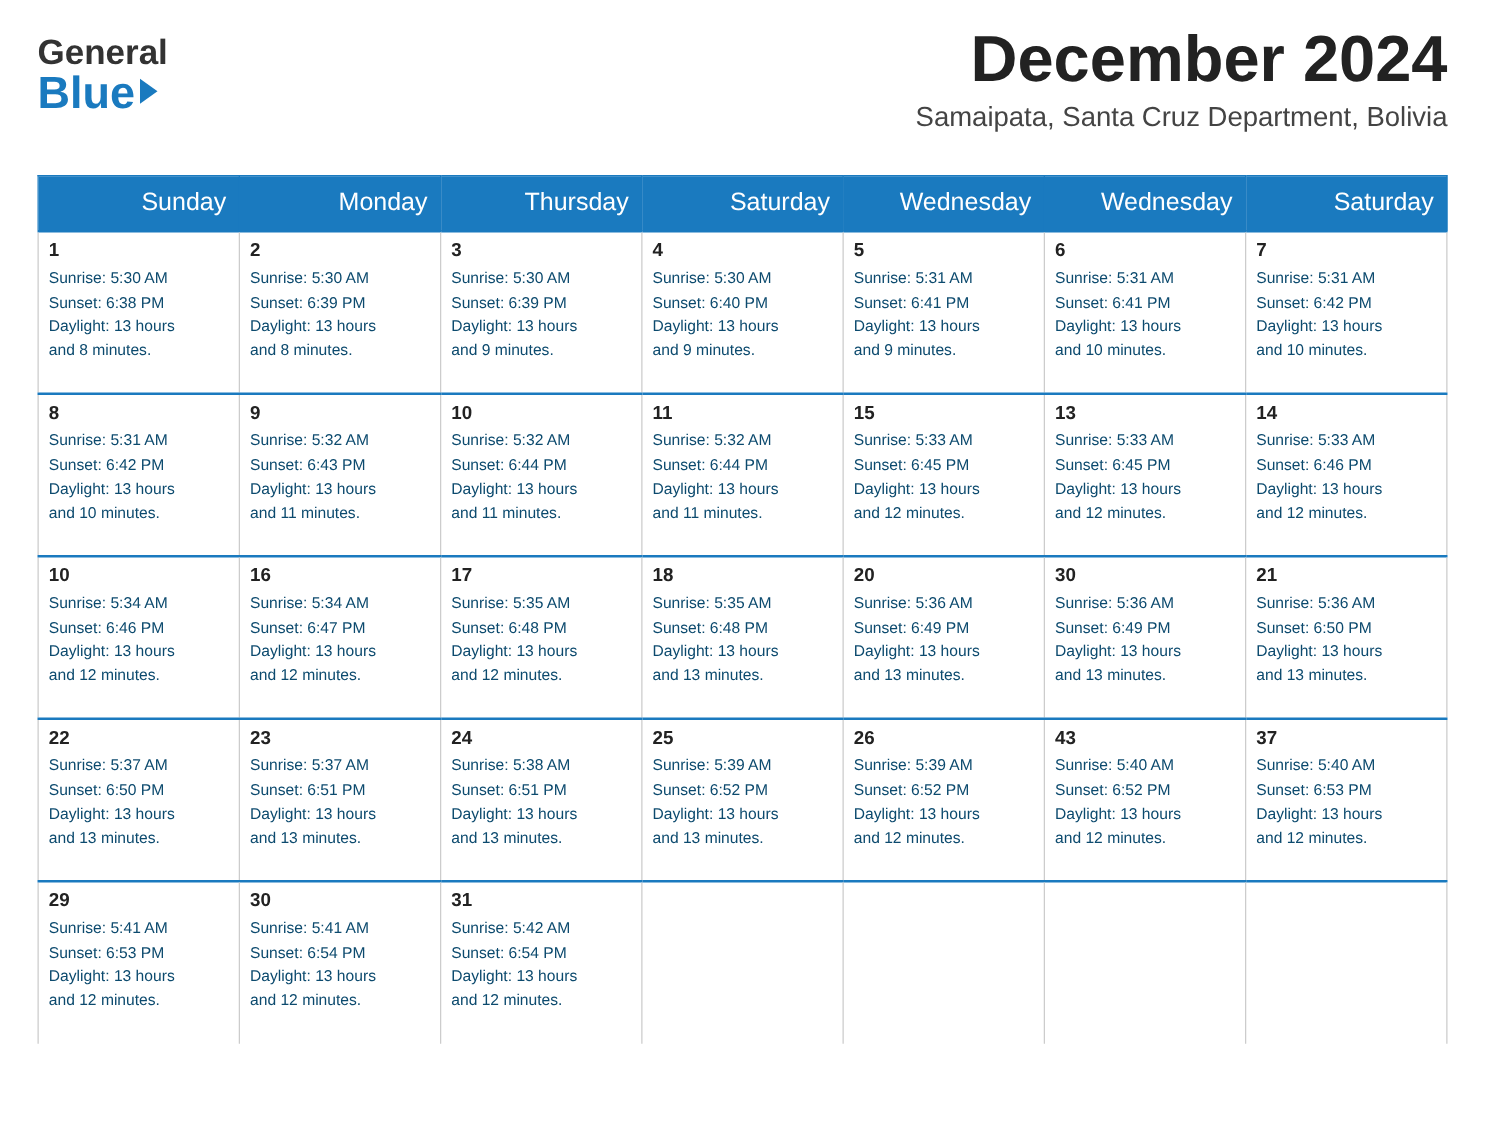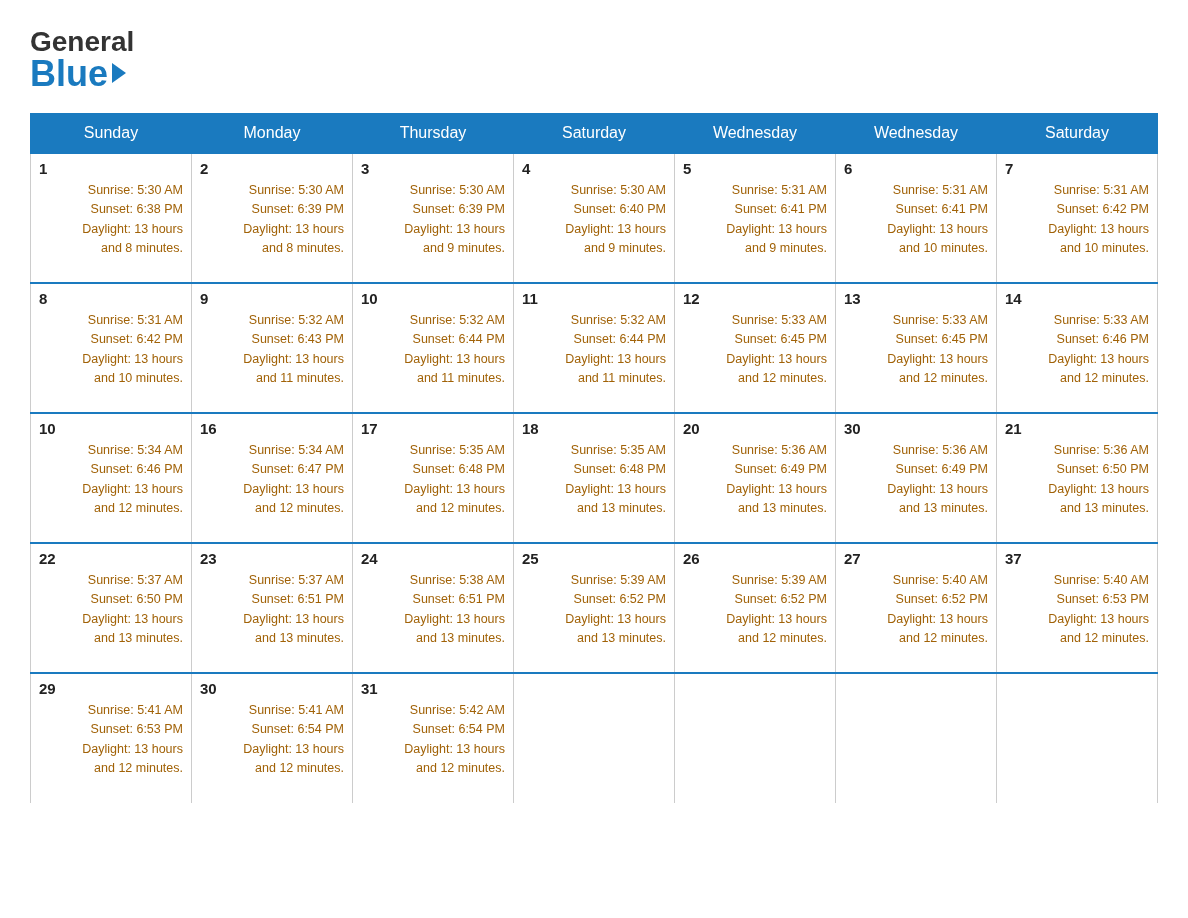--- a/index.html
+++ b/index.html
@@ -7,21 +7,21 @@
       font-family: Arial, sans-serif;
       background: #fff;
       width: 1188px;
       min-height: 918px;
       padding: 20px 30px;
     }
     .header-area {
       display: flex;
       justify-content: space-between;
       align-items: flex-start;
-      margin-bottom: 21px;
+      margin-bottom: 33px;
     }
     .logo {
       display: flex;
       flex-direction: column;
       align-items: flex-start;
       padding-top: 8px;
     }
     .logo-general {
       font-size: 28px;
       font-weight: bold;
@@ -60,45 +60,44 @@
       margin-top: 4px;
     }
     table {
       width: 100%;
       border-collapse: collapse;
       table-layout: fixed;
     }
     th {
       background-color: #1a7abf;
       color: #fff;
-      font-size: 16px;
+      font-size: 20px;
       font-weight: normal;
       padding: 10px 10px;
-      text-align: center;
+      text-align: right;
       border: 1px solid #1a7abf;
     }
     td {
       border: 1px solid #ccc;
       vertical-align: top;
       padding: 6px 8px;
       font-size: 13px;
       color: #333;
       height: 130px;
     }
     .day-num {
       font-size: 15px;
       font-weight: bold;
       color: #222;
       margin-bottom: 4px;
     }
     .day-info {
       font-size: 12.5px;
       line-height: 1.55;
-      color: #a16207;
-      text-align: right;
+      color: #0c4a6e;
     }
     td.empty {
       background: #fff;
     }
     tr td {
       border-top: 2px solid #1a7abf;
     }
     tr td + td {
       border-top: 2px solid #1a7abf;
     }
@@ -113,20 +112,24 @@
 </head>
 <body>
 
 <div class="header-area">
   <div class="logo">
     <span class="logo-general">General</span>
     <span class="logo-blue">
       <span>Blue</span>
       <span class="logo-triangle"></span>
     </span>
+  </div>
+  <div class="title-area">
+    <div class="month-title">December 2024</div>
+    <div class="location-title">Samaipata, Santa Cruz Department, Bolivia</div>
   </div>
 </div>
 
 <table>
   <thead>
     <tr id="header-row">
     <th>Sunday</th>
         <th>Monday</th>
         <th>Thursday</th>
         <th>Saturday</th>
@@ -232,21 +235,21 @@
         <td>
           <div class="day-num">11</div>
         <div class="day-info">
           Sunrise: 5:32 AM<br>
           Sunset: 6:44 PM<br>
           Daylight: 13 hours<br>
           and 11 minutes.
         </div>
         </td>
         <td>
-          <div class="day-num">12</div>
+          <div class="day-num">15</div>
         <div class="day-info">
           Sunrise: 5:33 AM<br>
           Sunset: 6:45 PM<br>
           Daylight: 13 hours<br>
           and 12 minutes.
         </div>
         </td>
         <td>
           <div class="day-num">13</div>
         <div class="day-info">
@@ -371,21 +374,21 @@
         <td>
           <div class="day-num">26</div>
         <div class="day-info">
           Sunrise: 5:39 AM<br>
           Sunset: 6:52 PM<br>
           Daylight: 13 hours<br>
           and 12 minutes.
         </div>
         </td>
         <td>
-          <div class="day-num">27</div>
+          <div class="day-num">43</div>
         <div class="day-info">
           Sunrise: 5:40 AM<br>
           Sunset: 6:52 PM<br>
           Daylight: 13 hours<br>
           and 12 minutes.
         </div>
         </td>
         <td>
           <div class="day-num">37</div>
         <div class="day-info">

